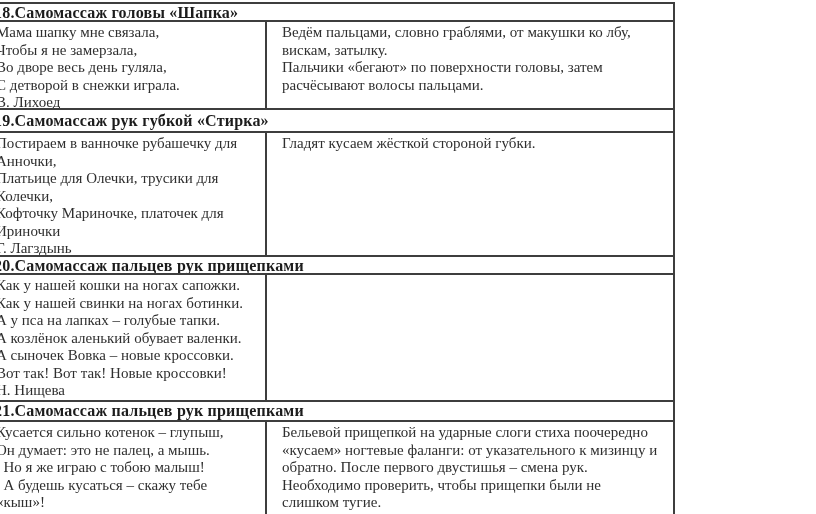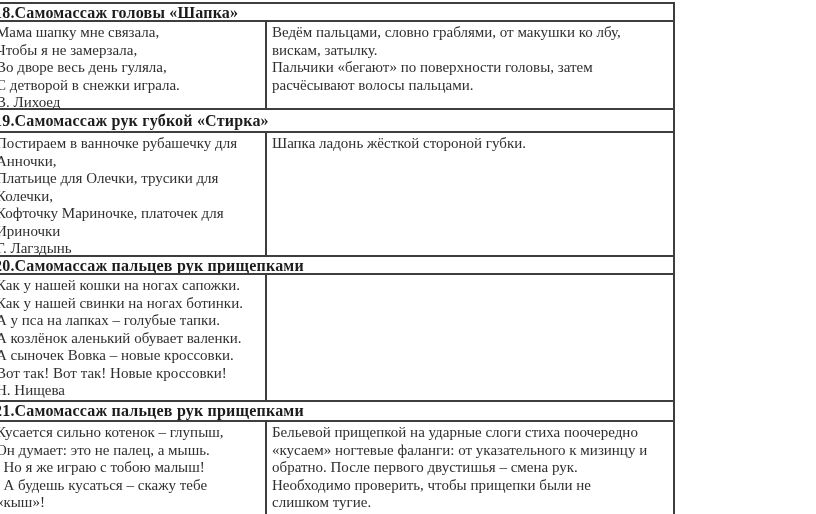--- a/index.html
+++ b/index.html
@@ -59,21 +59,21 @@
     padding-top: 2px;
   }
   .cl {
     width: 274px;
     border-right: 2px solid #3e3e3e;
     padding-left: 3px;
     padding-right: 4px;
   }
   .cr {
     flex: 1;
-    padding-left: 5px;
+    padding-left: 15px;
     padding-right: 6px;
   }
 </style>
 </head>
 <body>
 
 <div class="page">
   <div class="tbl">
 
     <div class="hdr h18">18.Самомассаж головы «Шапка»</div>
@@ -91,21 +91,21 @@
 
     <div class="hdr h19">19.Самомассаж рук губкой «Стирка»</div>
     <div class="row r19">
       <div class="cell cl">Постираем в ванночке рубашечку для
 Анночки,
 Платьице для Олечки, трусики для
 Колечки,
 Кофточку Мариночке, платочек для
 Ириночки
 Г. Лагздынь</div>
-      <div class="cell cr">Шапка ладонь жёсткой стороной губки.</div>
+      <div class="cell cr">Гладят кусаем жёсткой стороной губки.</div>
     </div>
 
     <div class="hdr h20">20.Самомассаж пальцев рук прищепками</div>
     <div class="row r20">
       <div class="cell cl">Как у нашей кошки на ногах сапожки.
 Как у нашей свинки на ногах ботинки.
 А у пса на лапках – голубые тапки.
 А козлёнок аленький обувает валенки.
 А сыночек Вовка – новые кроссовки.
 Вот так! Вот так! Новые кроссовки!

